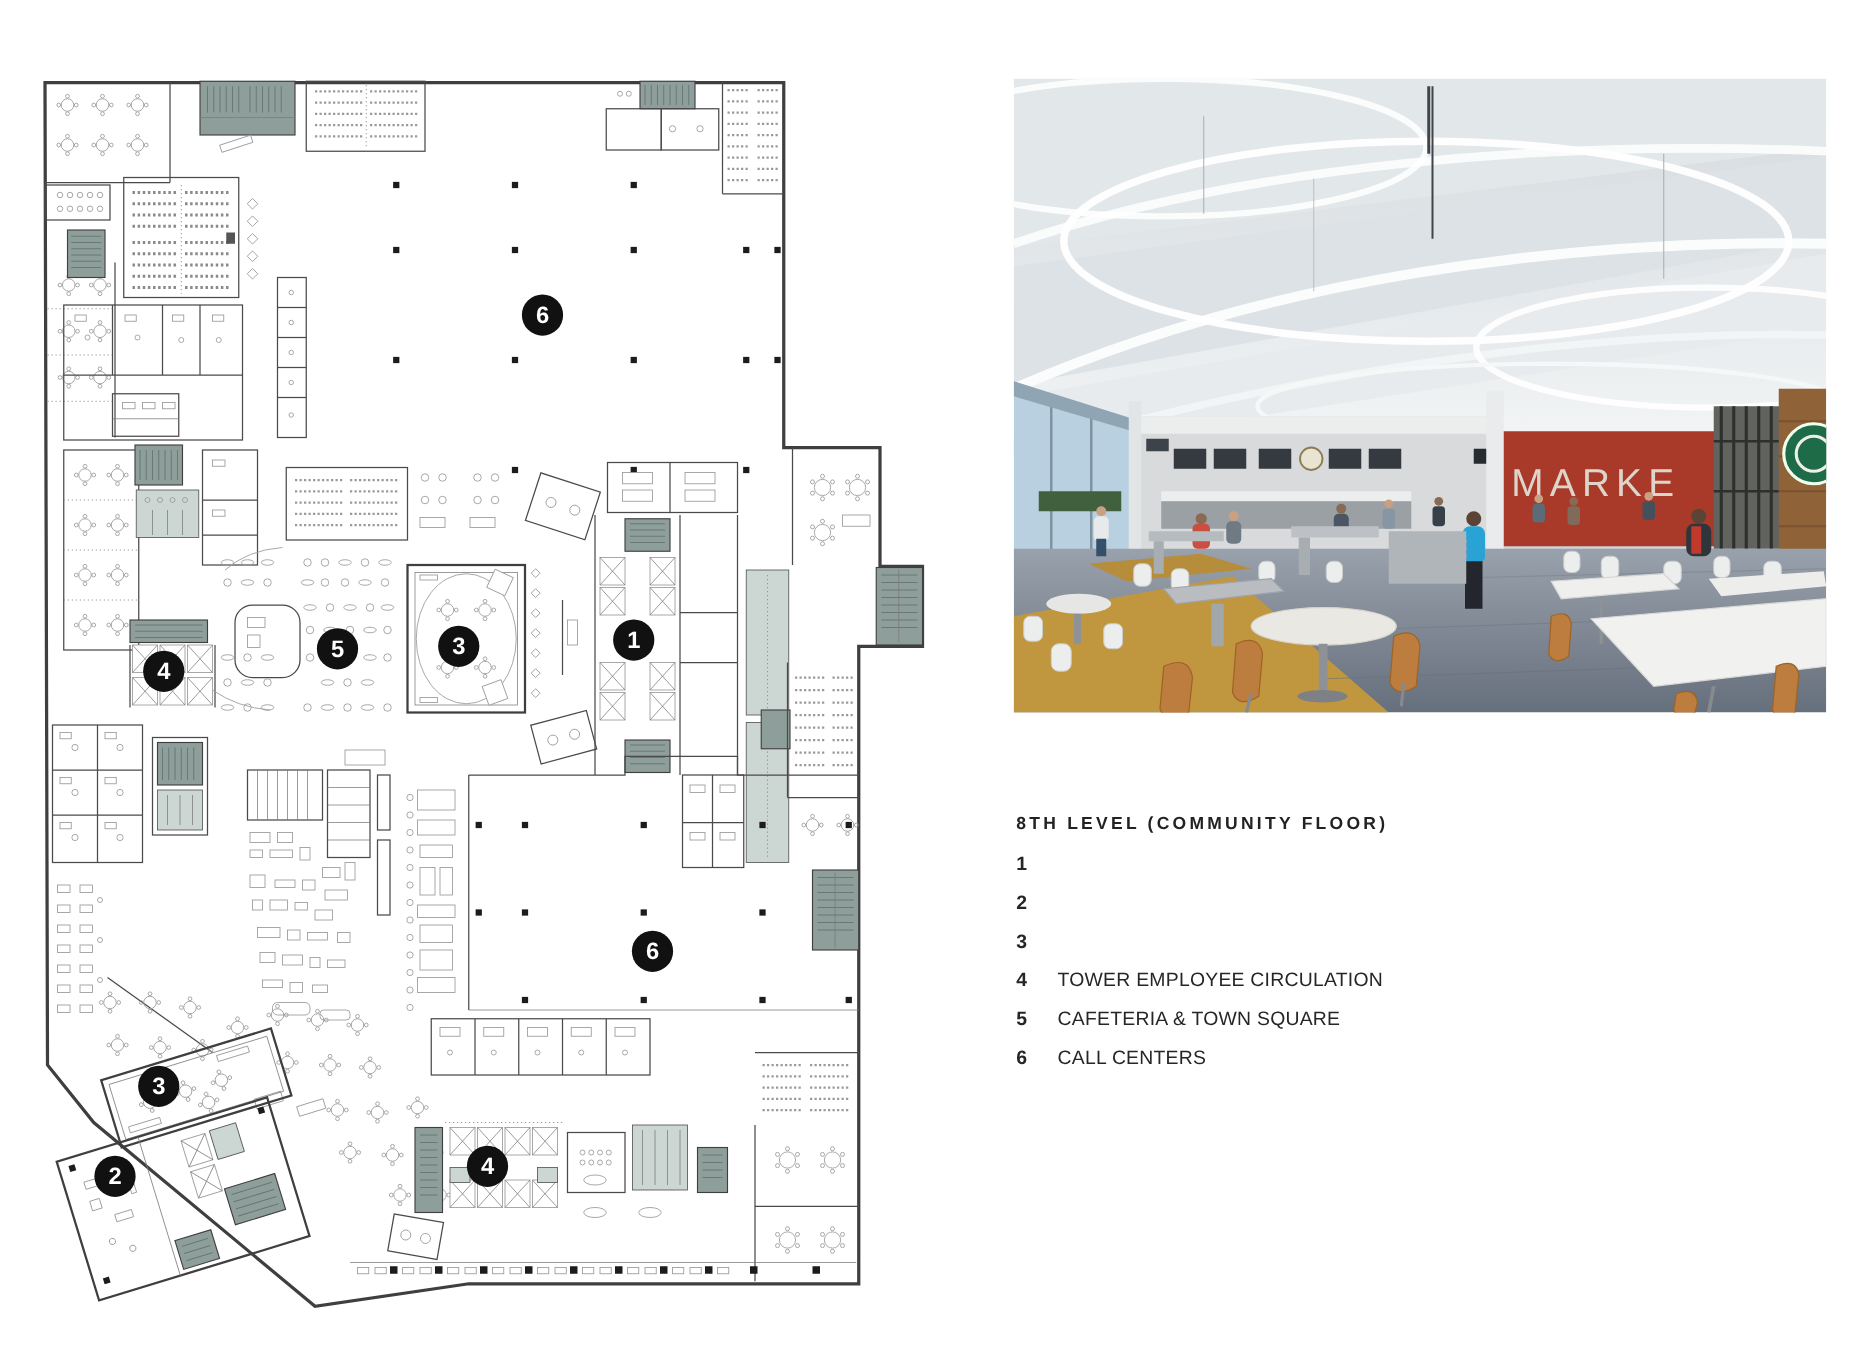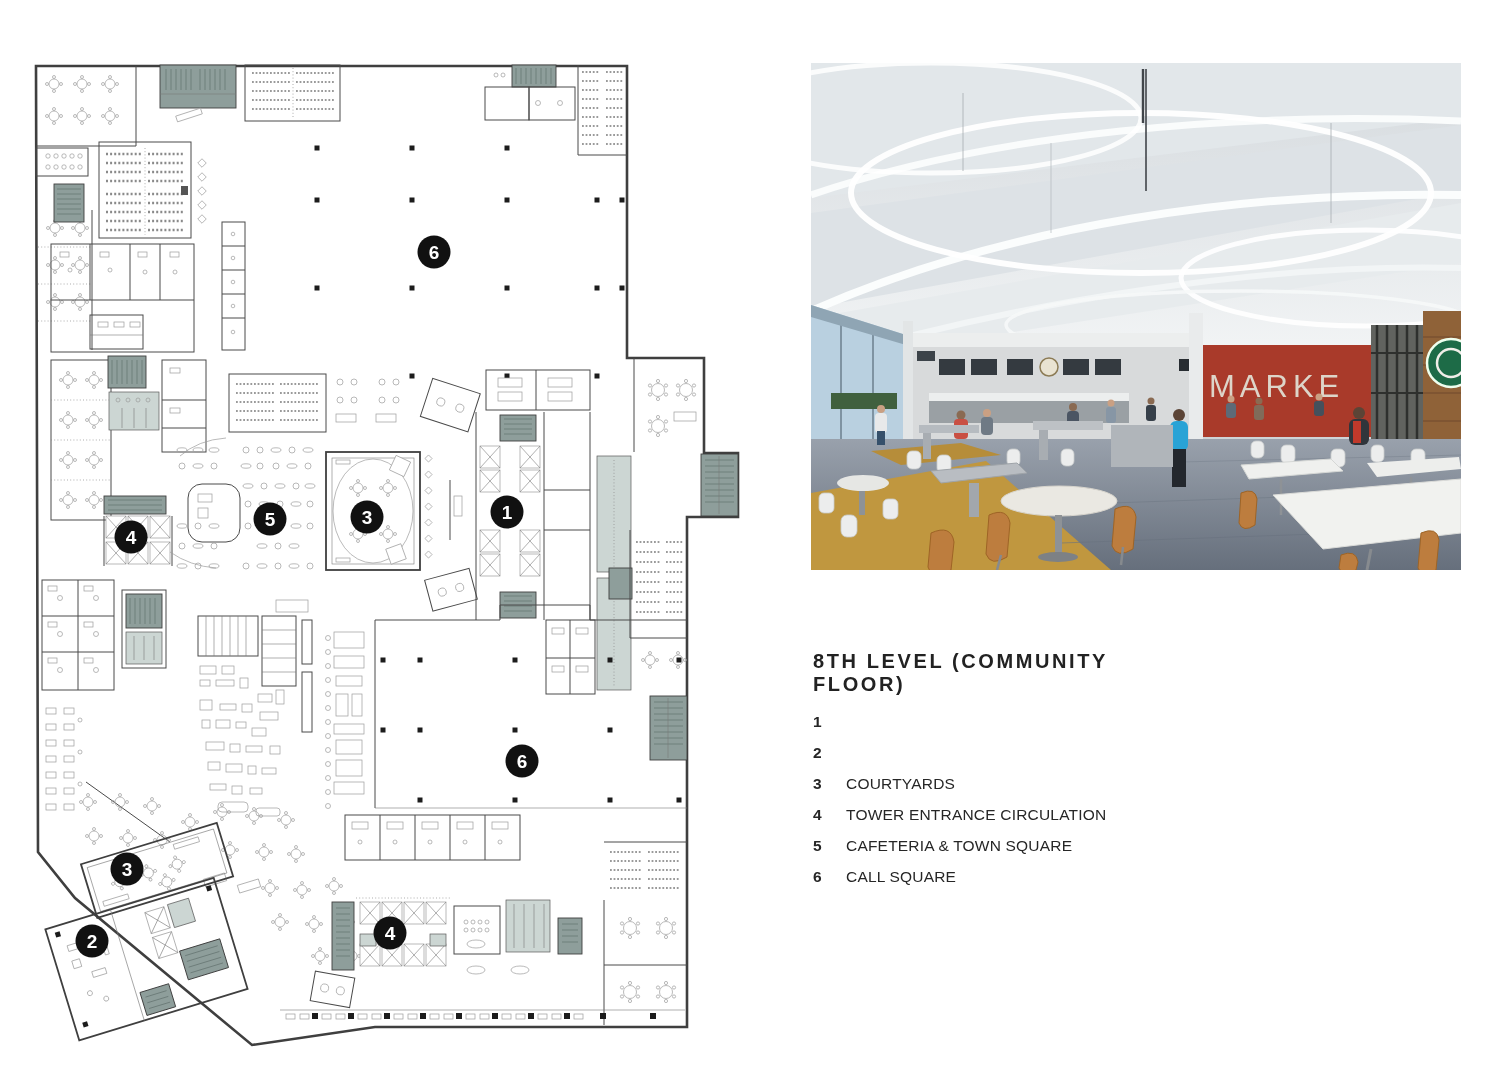--- a/index.html
+++ b/index.html
@@ -1,21 +1,21 @@
 <!DOCTYPE html>
 <html><head>
 <meta charset="utf-8">
 <style>
   html,body{margin:0;padding:0;background:#ffffff;}
   .page{position:relative;width:1500px;height:1090px;background:#ffffff;overflow:hidden;
         font-family:"Liberation Sans",sans-serif;}
   .plan{position:absolute;left:30px;top:60px;width:715px;height:995px;}
   .photo{position:absolute;left:811px;top:63px;width:650px;height:507px;}
   .legend{position:absolute;left:813px;top:650px;width:380px;color:#262626;}
-  .legend h1{margin:0 0 16px 0;font-size:20px;font-weight:bold;letter-spacing:2.6px;color:#222;}
+  .legend h1{margin:0 0 16px 0;font-size:14px;font-weight:bold;letter-spacing:2.6px;color:#222;}
   .li{display:grid;grid-template-columns:33px 330px;margin-bottom:10px;
       font-size:15.5px;line-height:1.35;letter-spacing:.2px;}
   .li .n{font-weight:bold;}
   
   .ow{fill:#ffffff;stroke:#3f3f3f;stroke-width:2.6;}
   .w{stroke:#4a4a4a;stroke-width:1;fill:none;}
   .w2{stroke:#3f3f3f;stroke-width:1.8;fill:none;}
   .wt{stroke:#7a7a7a;stroke-width:.6;fill:none;}
   .fr{stroke:#9c9c9c;stroke-width:.7;fill:none;}
   .frf{stroke:#9c9c9c;stroke-width:.7;fill:#ffffff;}
@@ -1082,29 +1082,28 @@
   <div class="legend">
     <h1>8TH LEVEL (COMMUNITY FLOOR)</h1>
     <div class="li">
       <span class="n">1</span>
     </div>
     <div class="li">
       <span class="n">2</span>
     </div>
     <div class="li">
       <span class="n">3</span>
-      <span>COURTYARDS</span>
     </div>
     <div class="li">
       <span class="n">4</span>
-      <span>TOWER ENTRANCE CIRCULATION</span>
+      <span>TOWER EMPLOYEE CIRCULATION</span>
     </div>
     <div class="li">
       <span class="n">5</span>
       <span>CAFETERIA &amp; TOWN SQUARE</span>
     </div>
     <div class="li">
       <span class="n">6</span>
-      <span>CALL SQUARE</span>
+      <span>CALL CENTERS</span>
     </div>
   </div>
 
 </div>
 
 </body></html>

